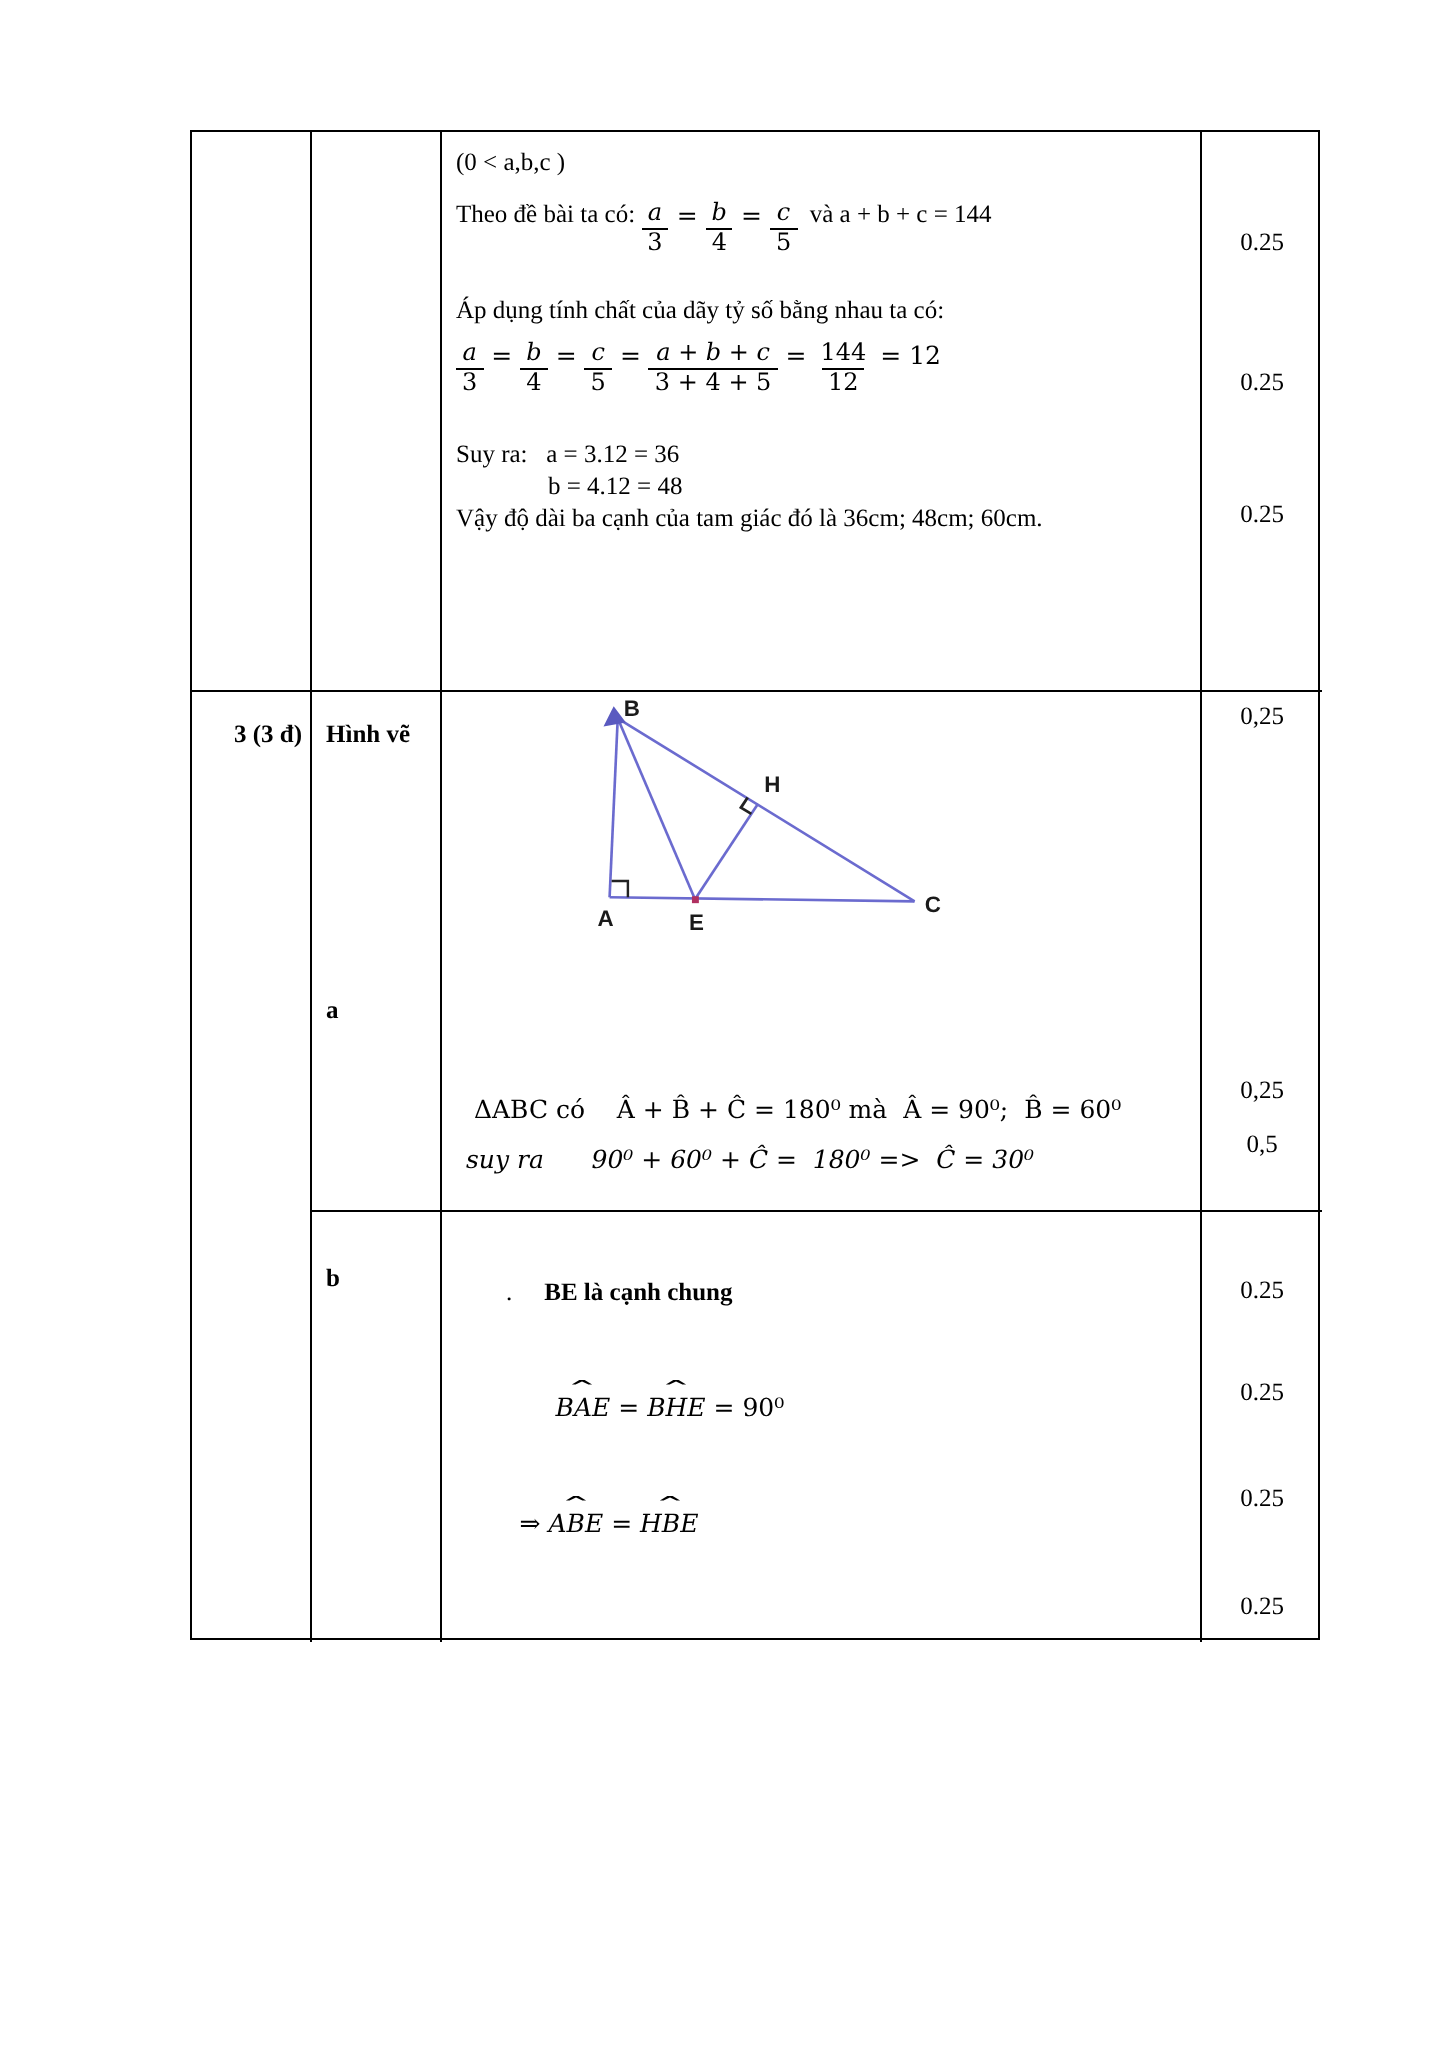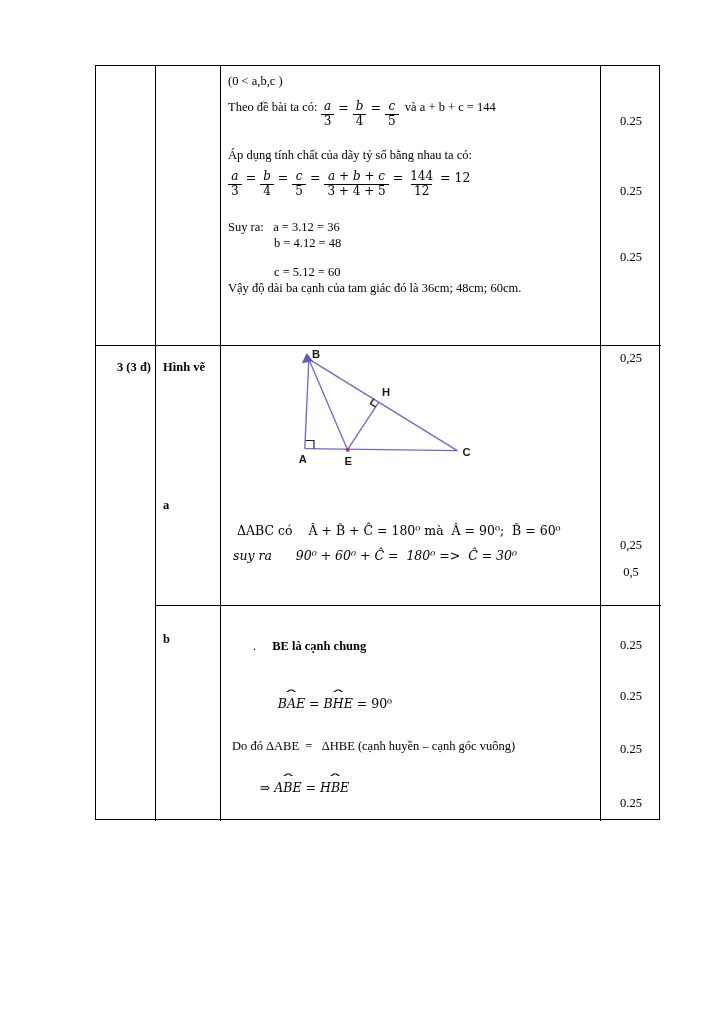--- a/index.html
+++ b/index.html
@@ -50,21 +50,21 @@
 
   .pt { position:absolute; left:0; right:0; text-align:center; font-size:12.5px; }
 
   .widehat { position:relative; display:inline-block; font-style:italic;
              font-family:"DejaVu Serif", serif; }
   .widehat::after { content:"\2C6"; position:absolute; left:50%; top:-0.62em;
                     transform:translateX(-50%) scaleX(2.6); font-style:normal; }
 
   .figure-wrap { margin-left:56px; margin-top:1px; width:188px; height:122px; }
 
-  .stmt1 { margin-top:52px; margin-left:9px; }
+  .stmt1 { margin-top:76px; margin-left:9px; }
   .stmt2 { margin-top:9px;  margin-left:5px;font-style:italic; }
 
   .r1-l0   { margin-top:1px; }
   .r1-eq1  { margin-top:11px; height:32px; }
   .r1-l2   { margin-top:15px; }
   .r1-eq2  { margin-top:7px; height:36px; }
   .r1-l3   { margin-top:13px; }
   .r1-l4   { margin-left:46px; }
   .r1-l5   { margin-top:13px; margin-left:46px; }
   .r1-l6   { }
@@ -115,21 +115,20 @@
         <span class="eqsign">=</span>
         <span class="frac"><span class="num it">a + b + c</span><span class="den">3 + 4 + 5</span></span>
         <span class="eqsign">=</span>
         <span class="frac"><span class="num">144</span><span class="den">12</span></span>
         <span class="eqsign">=</span>
         <span class="math">12</span>
       </div>
 
       <div class="line r1-l3">Suy ra:   a = 3.12 = 36</div>
       <div class="line r1-l4">b = 4.12 = 48</div>
-      <div class="line r1-l5">c = 5.12 = 60</div>
       <div class="line r1-l6">Vậy độ dài ba cạnh của tam giác đó là 36cm; 48cm; 60cm.</div>
     </div>
 
     <div class="cell bb c-r1c4">
       <span class="pt" style="top:48px">0.25</span>
       <span class="pt" style="top:118px">0.25</span>
       <span class="pt" style="top:184px">0.25</span>
     </div>
 
     <div class="cell br c-q">
@@ -184,21 +183,20 @@
     <div class="cell br c-r3c3">
 
       <div class="r3-line r3-l2">
         <span>.</span><span class="gap"></span><span class="bold">BE là cạnh chung</span>
       </div>
 
       <div class="r3-line r3-l3 math">
         <span class="widehat">BAE</span><span> = </span><span class="widehat">BHE</span><span> = 90⁰</span>
       </div>
 
-      <div class="r3-line r3-l5">Do đó ΔABE  =   ΔHBE (cạnh huyền – cạnh góc vuông)</div>
 
       <div class="r3-line r3-l6 math">
         <span>⇒ </span><span class="widehat">ABE</span><span> = </span><span class="widehat">HBE</span>
       </div>
 
     </div>
 
     <div class="cell c-r3c4">
       <span class="pt" style="top:32px">0.25</span>
       <span class="pt" style="top:83px">0.25</span>

